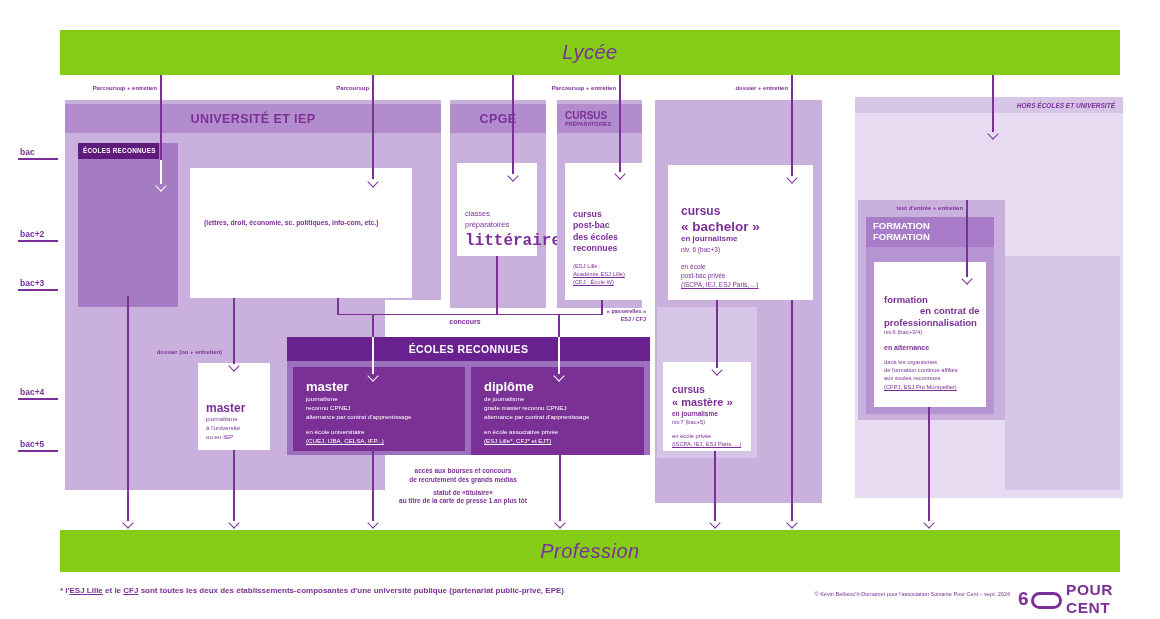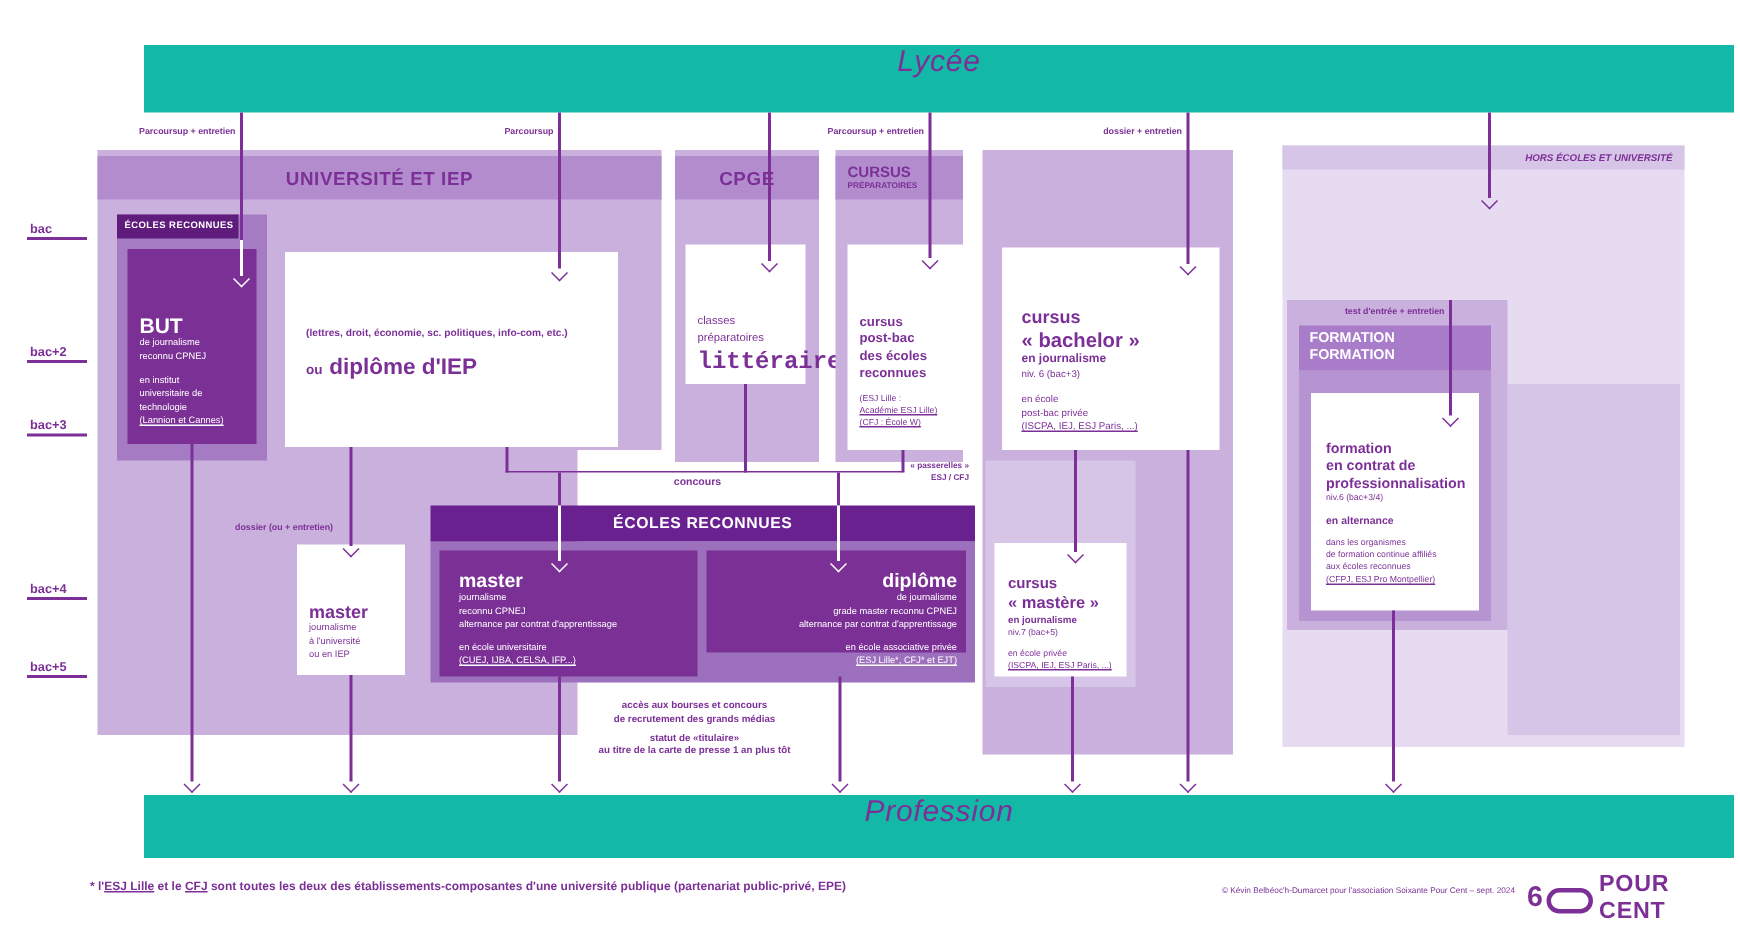--- a/index.html
+++ b/index.html
@@ -1,19 +1,19 @@
 <!DOCTYPE html>
 <html><head>
 <meta charset="utf-8">
 <style>
   html,body{margin:0;padding:0;background:#fff;}
   #stage{position:relative;width:1160px;height:619px;background:#fff;overflow:hidden;
          font-family:"Liberation Sans",sans-serif;color:#7c3097;}
   .abs{position:absolute;}
-  .band{background:#14b8a6;display:flex;align-items:flex-start;justify-content:center;margin-left:36px;}
+  .band{background:#84cc16;display:flex;align-items:center;justify-content:center;}
   .band .cap{font-style:italic;font-size:20px;font-weight:500;letter-spacing:.5px;}
   .panel{background:#cab0dc;}
   .hdrband{background:#b28ccd;display:flex;align-items:center;}
   .hdr{font-weight:bold;font-size:12.5px;letter-spacing:.4px;}
   .whitebox{background:#fff;}
   .darkbox{background:#7b3096;color:#fff;}
   .frame{background:#a57bc3;}
   .lite{background:#d7c5e8;}
   .banner{background:#6a2190;color:#fff;font-weight:bold;}
   .minitag{background:#5f1c7d;color:#fff;font-weight:bold;font-size:6.3px;line-height:16px;padding-left:5px;letter-spacing:.3px;}
@@ -59,40 +59,24 @@
   <div class="abs lbl" style="left:688px;top:85px;width:100px;text-align:right;">dossier + entretien</div>
 
   <div class="abs panel" style="left:65px;top:100px;width:376px;height:200px;"></div>
   <div class="abs panel" style="left:65px;top:300px;width:320px;height:190px;"></div>
   <div class="abs hdrband" style="left:65px;top:104px;width:376px;height:29px;justify-content:center;">
     <span class="hdr">UNIVERSITÉ ET IEP</span>
   </div>
 
   <div class="abs frame" style="left:78px;top:143px;width:100px;height:164px;"></div>
   <div class="abs minitag" style="left:78px;top:143px;width:76px;height:16px;">ÉCOLES RECONNUES</div>
-  <div class="abs darkbox" style="left:85px;top:166px;width:86px;height:130px;">
-    <div style="padding:44px 6px 0 8px;">
-      <div class="tT" style="font-size:14px;line-height:1.1;">BUT</div>
-      <div class="s62">de journalisme</div>
-      <div class="s62">reconnu CPNEJ</div>
-      <div class="gap"></div>
-      <div class="s62">en institut</div>
-      <div class="s62">universitaire de</div>
-      <div class="s62">technologie</div>
-      <div class="s62 u">(Lannion et Cannes)</div>
-    </div>
-  </div>
 
   <div class="abs whitebox" style="left:190px;top:168px;width:222px;height:130px;">
     <div style="padding:50px 8px 0 14px;">
       <div style="font-size:6.8px;font-weight:bold;margin-top:1px;">(lettres, droit, économie, sc. politiques, info-com, etc.)</div>
-      <div style="margin-top:10px;">
-        <span class="tT" style="font-size:9px;">ou</span>
-        <span class="tT" style="font-size:15px;">diplôme d'IEP</span>
-      </div>
     </div>
   </div>
 
   <div class="abs lbl" style="left:120px;top:349px;width:102px;text-align:right;">dossier (ou + entretien)</div>
   <div class="abs whitebox" style="left:198px;top:363px;width:72px;height:87px;">
     <div style="padding:38px 4px 0 8px;">
       <div class="tT" style="font-size:12px;line-height:1.2;">master</div>
       <div class="s62">journalisme</div>
       <div class="s62">à l'université</div>
       <div class="s62">ou en IEP</div>
@@ -163,21 +147,21 @@
     <div style="padding:13px 6px 0 13px;">
       <div class="tT" style="font-size:13px;line-height:1.15;">master</div>
       <div class="s62">journalisme</div>
       <div class="s62">reconnu CPNEJ</div>
       <div class="s62">alternance par contrat d'apprentissage</div>
       <div style="height:6px;"></div>
       <div class="s62">en école universitaire</div>
       <div class="s62 u">(CUEJ, IJBA, CELSA, IFP...)</div>
     </div>
   </div>
-  <div class="abs darkbox" style="left:471px;top:367px;width:173px;height:68px;text-align:right;">
+  <div class="abs darkbox" style="left:471px;top:367px;width:173px;height:88px;">
     <div style="padding:13px 6px 0 13px;">
       <div class="tT" style="font-size:13px;line-height:1.15;">diplôme</div>
       <div class="s62">de journalisme</div>
       <div class="s62">grade master reconnu CPNEJ</div>
       <div class="s62">alternance par contrat d'apprentissage</div>
       <div style="height:6px;"></div>
       <div class="s62">en école associative privée</div>
       <div class="s62 u">(ESJ Lille*, CFJ* et EJT)</div>
     </div>
   </div>
@@ -192,21 +176,21 @@
   <div class="abs" style="left:866px;top:247px;width:128px;height:167px;background:#b693d1;"></div>
   <div class="abs" style="left:866px;top:217px;width:128px;height:30px;background:#a87cc8;color:#fff;display:flex;align-items:center;">
     <div style="padding-left:7px;">
       <div class="tT" style="font-size:9.5px;line-height:1.15;">FORMATION</div>
       <div class="tT" style="font-size:9.5px;line-height:1.15;">FORMATION</div>
     </div>
   </div>
   <div class="abs whitebox" style="left:874px;top:262px;width:112px;height:145px;">
     <div style="padding:32px 4px 0 10px;">
       <div class="tT" style="font-size:9.5px;line-height:1.2;">formation</div>
-      <div class="tT" style="font-size:9.5px;line-height:1.2;">en contrat de</div>
+      <div class="tT" style="font-size:9.5px;line-height:1.2;margin-left:36px;">en contrat de</div>
       <div class="tT" style="font-size:9.5px;line-height:1.2;">professionnalisation</div>
       <div class="s58">niv.6 (bac+3/4)</div>
       <div style="height:6px;"></div>
       <div class="tT" style="font-size:7px;line-height:1.3;">en alternance</div>
       <div style="height:6px;"></div>
       <div class="s58">dans les organismes</div>
       <div class="s58">de formation continue affiliés</div>
       <div class="s58">aux écoles reconnues</div>
       <div class="s58 u">(CFPJ, ESJ Pro Montpellier)</div>
     </div>

